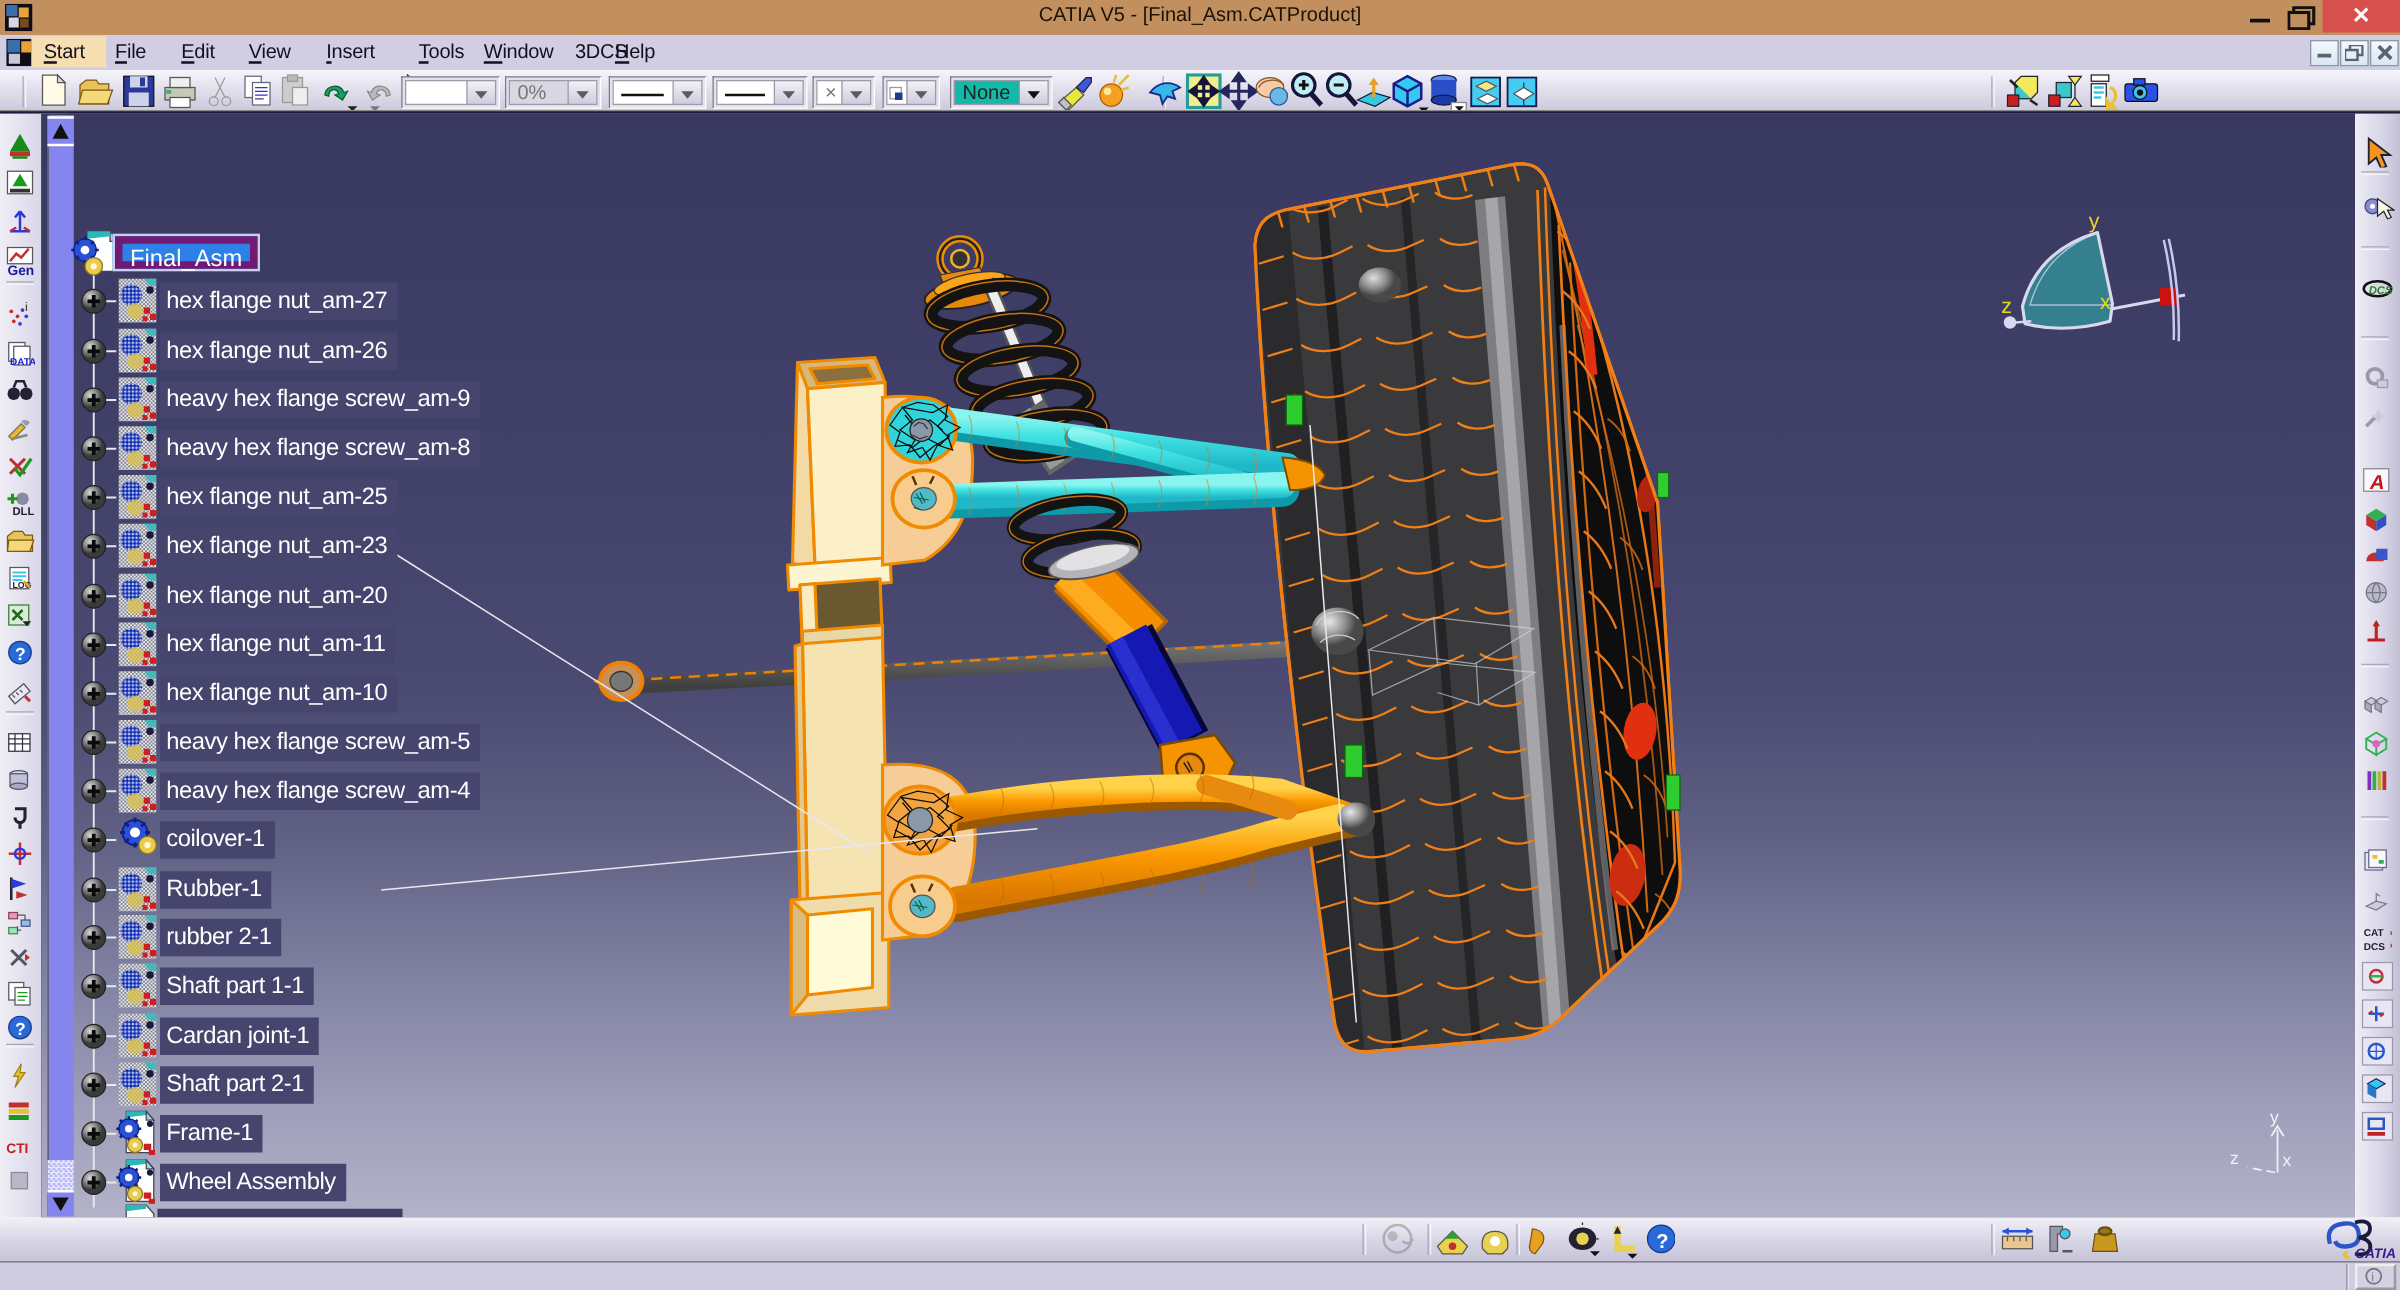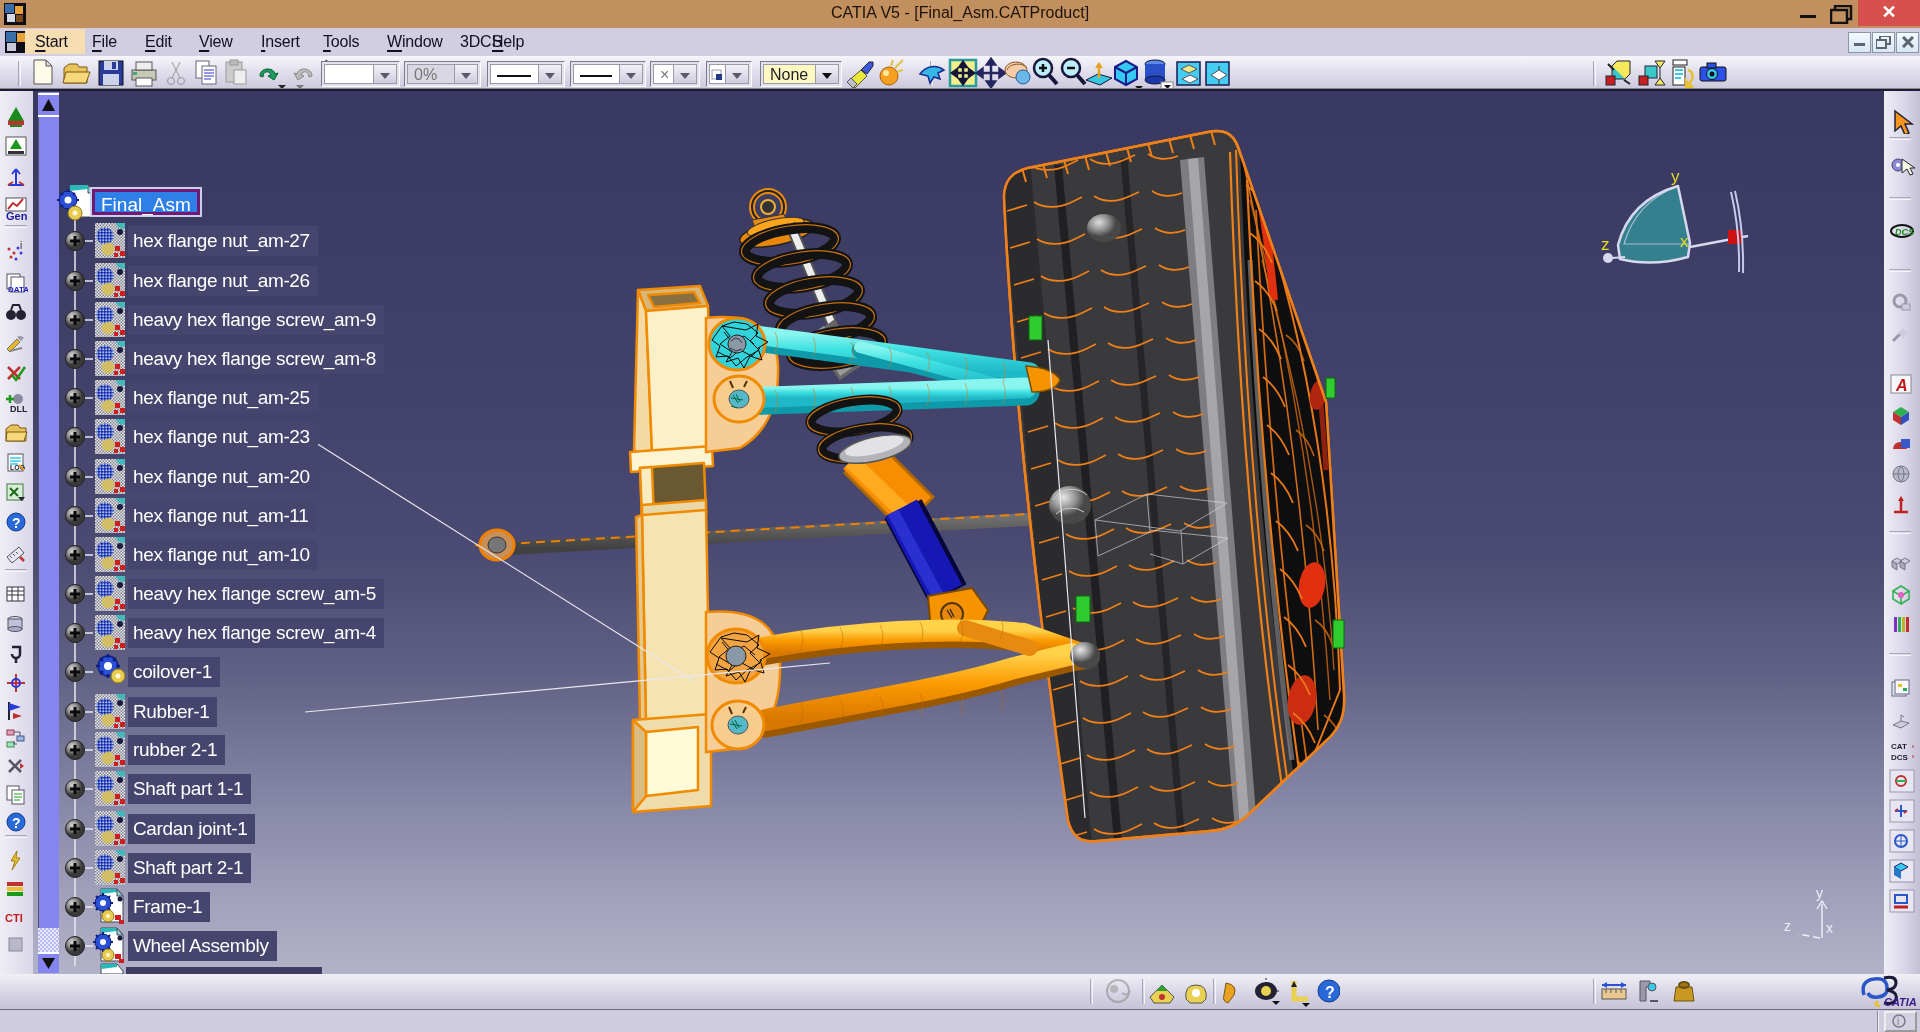--- a/index.html
+++ b/index.html
@@ -50,21 +50,21 @@
       <rect x="1" y="1" width="10" height="10" fill="#3a6ea8"></rect>
       <rect x="12" y="2" width="8" height="9" fill="#e8a23c"></rect>
       <rect x="2" y="12" width="9" height="8" fill="#c8c8d8"></rect>
     </svg>
     <div class="abs" style="left:25px;top:1px;width:60px;height:25px;background:#f7ddb2"></div>
     <div class="menuitem" style="left:35px"><u>S</u>tart</div>
     <div class="menuitem" style="left:92px"><u>F</u>ile</div>
     <div class="menuitem" style="left:145px"><u>E</u>dit</div>
     <div class="menuitem" style="left:199px"><u>V</u>iew</div>
     <div class="menuitem" style="left:261px"><u>I</u>nsert</div>
-    <div class="menuitem" style="left:323px"><u>T</u>ools</div>
+    <div class="menuitem" style="left:335px"><u>T</u>ools</div>
     <div class="menuitem" style="left:387px"><u>W</u>indow</div>
     <div class="menuitem" style="left:460px">3DCS</div>
     <div class="menuitem" style="left:492px"><u>H</u>elp</div>
     <div class="mdibtn" style="left:1848px">
       <div style="margin:10px auto 0;width:11px;height:3px;background:#5a6570"></div>
     </div>
     <div class="mdibtn" style="left:1872px"><svg width="15" height="13" style="margin-top:3px">
         <rect x="4" y="0" width="10" height="8" fill="none" stroke="#5a6570" stroke-width="2"></rect>
         <rect x="0" y="4" width="10" height="8" fill="#e6eff8" stroke="#5a6570" stroke-width="2"></rect>
       </svg></div>
@@ -152,21 +152,21 @@
       <div class="cbtn"></div>
     </div>
     <div class="combo" style="left:706px;width:46px">
       <div class="cfield" style="width:18px;background:#fff"><svg width="16" height="20">
           <rect x="2" y="5" width="9" height="9" fill="none" stroke="#99a"></rect>
           <rect x="6" y="9" width="6" height="6" fill="#223a8a"></rect>
         </svg></div>
       <div class="cbtn"></div>
     </div>
     <div class="combo" style="left:760px;width:82px">
-      <div class="cfield" style="width:54px;background:#fef9c3;color:#222;padding-left:6px">None</div>
+      <div class="cfield" style="width:54px;background:#14b8a6;color:#222;padding-left:6px">None</div>
       <div class="cbtn cbtnb"></div>
     </div>
     <svg class="abs" style="left:845px;top:2px" width="64" height="32">
       <g>
         <path d="M2 24 l14 -12 6 6 -12 12 z" fill="#e8e83a" stroke="#555"></path>
         <path d="M16 12 l8 -8 4 0 0 4 -6 8 z" fill="#3a5ad8" stroke="#223"></path>
         <path d="M2 24 l6 6 4 -4 -6 -6 z" fill="#c0c0c8" stroke="#555"></path>
       </g>
       <g transform="translate(32,0)">
         <circle cx="12" cy="18" r="9" fill="#f5a020" stroke="#b06000"></circle>
@@ -1231,21 +1231,21 @@
         <path d="M10 2 h18 v4 l-18 2 z" fill="#2ab8b8"></path>
         <circle cx="8" cy="17" r="9" fill="#2a50d8" stroke="#102080"></circle>
         <circle cx="8" cy="17" r="3.5" fill="#fff"></circle>
         <g stroke="#102080" stroke-width="2">
           <path d="M8 6 v3 M8 25 v3 M-3 17 h3 M16 17 h3 M1 10 l2 2 M13 22 l2 2 M1 24 l2 -2 M13 12 l2 -2"></path>
         </g>
         <circle cx="15" cy="30" r="7" fill="#e8cc50" stroke="#907818"></circle>
         <circle cx="15" cy="30" r="2.5" fill="#fff8d8"></circle>
       </g>
     </svg><div class="treelabel" style="left:95px;top:135px">hex flange nut_am-27</div><div class="treelabel" style="left:95px;top:175px">hex flange nut_am-26</div><div class="treelabel" style="left:95px;top:214px">heavy hex flange screw_am-9</div><div class="treelabel" style="left:95px;top:253px">heavy hex flange screw_am-8</div><div class="treelabel" style="left:95px;top:292px">hex flange nut_am-25</div><div class="treelabel" style="left:95px;top:331px">hex flange nut_am-23</div><div class="treelabel" style="left:95px;top:371px">hex flange nut_am-20</div><div class="treelabel" style="left:95px;top:410px">hex flange nut_am-11</div><div class="treelabel" style="left:95px;top:449px">hex flange nut_am-10</div><div class="treelabel" style="left:95px;top:488px">heavy hex flange screw_am-5</div><div class="treelabel" style="left:95px;top:527px">heavy hex flange screw_am-4</div><div class="treelabel" style="left:95px;top:566px">coilover-1</div><div class="treelabel" style="left:95px;top:606px">Rubber-1</div><div class="treelabel" style="left:95px;top:644px">rubber 2-1</div><div class="treelabel" style="left:95px;top:683px">Shaft part 1-1</div><div class="treelabel" style="left:95px;top:723px">Cardan joint-1</div><div class="treelabel" style="left:95px;top:762px">Shaft part 2-1</div><div class="treelabel" style="left:95px;top:801px">Frame-1</div><div class="treelabel" style="left:95px;top:840px">Wheel Assembly</div><div class="abs" style="left:57px;top:96px;border:2px solid #c8d0e8;background:#2e7fe6;">
-      <div style="height:26px;color:#fff;font-size:19px;line-height:25px;padding:0 6px;border:3px solid #701a75">Final_Asm</div>
+      <div style="height:26px;color:#fff;font-size:19px;line-height:25px;padding:0 6px;border:6px solid #701a75">Final_Asm</div>
     </div><div class="abs" style="left:93px;top:876px;width:196px;height:7px;background:#3d3d66"></div><svg class="abs" style="left:62px;top:871px" width="32" height="12">
       <path d="M6 2 h16 l6 7 v3 h-22 z" fill="#fff" stroke="#445"></path>
       <path d="M6 2 h16 v3 l-16 2 z" fill="#2ab8b8"></path>
     </svg></div>
 <div id="bottombar" class="abs">
     <div class="sep" style="left:1090px"></div>
     <div class="sep" style="left:1142px"></div>
     <div class="sep" style="left:1213px"></div>
     <div class="sep" style="left:1593px"></div>
     <svg class="abs" style="left:1100px;top:3px" width="240" height="30">

